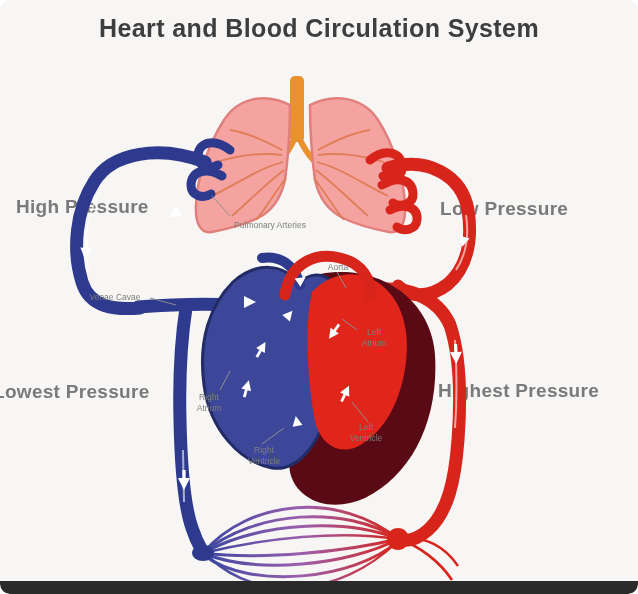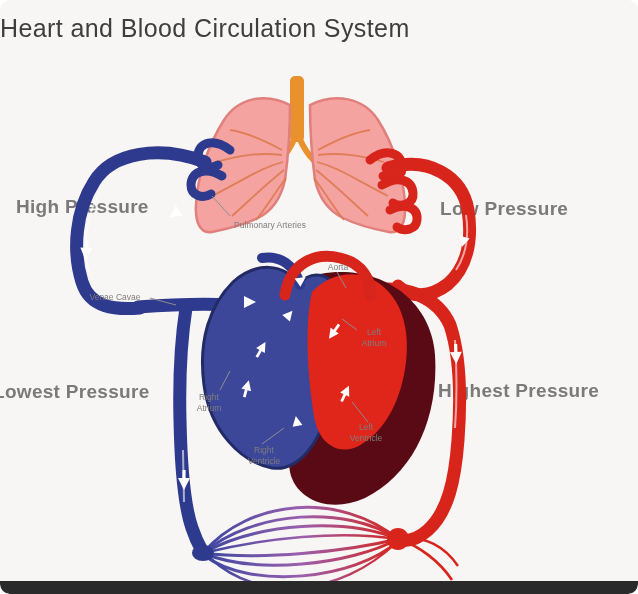--- a/index.html
+++ b/index.html
@@ -6,22 +6,22 @@
   .card{
     position:relative;
     width:638px;height:594px;
     background:#f7f6f4;
     border-radius:10px;
     overflow:hidden;
     font-family:"Liberation Sans", sans-serif;
   }
   .title{
     position:absolute;top:14px;left:0;right:0;
-    text-align:left;
-    font-size:25px;font-weight:400;letter-spacing:.4px;
+    text-align:center;
+    font-size:25px;font-weight:700;letter-spacing:.4px;
     color:#3e3e3e;
   }
   .pressure{
     position:absolute;
     font-size:19px;font-weight:600;letter-spacing:.3px;
     color:#7a7a7a;white-space:nowrap;
   }
   .p-high{left:16px;top:196px;}
   .p-low{left:440px;top:198px;}
   .p-lowest{left:-7px;top:381px;}

